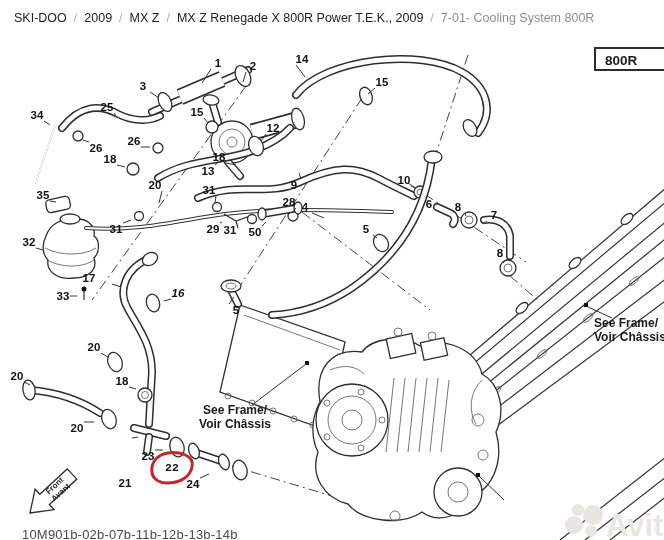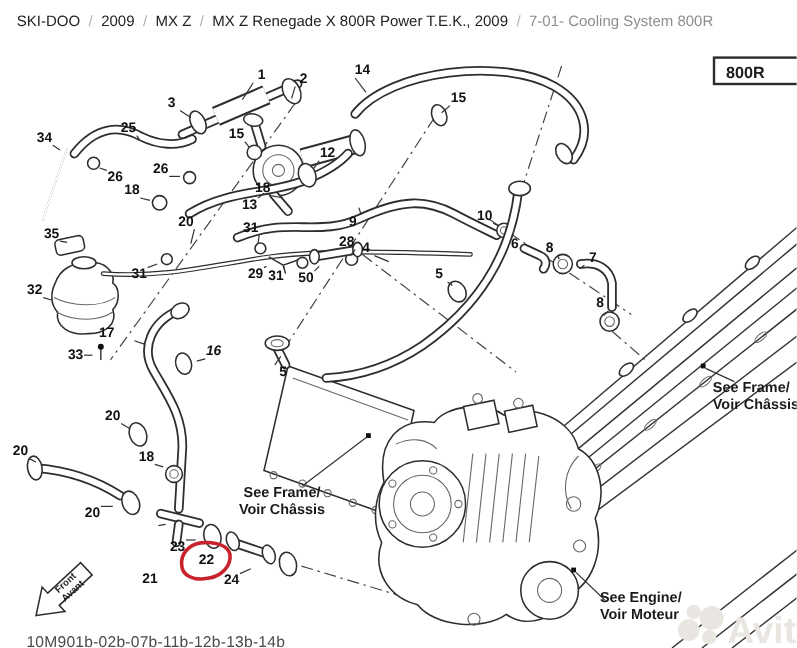--- a/index.html
+++ b/index.html
@@ -340,36 +340,32 @@
       <div class="part-label" style="left: 89px; top: 278px;">17</div>
       <div class="part-label" style="left: 178px; top: 293px; font-style: italic;">16</div>
       <div class="part-label" style="left: 63px; top: 296px;">33</div>
       <div class="part-label" style="left: 236px; top: 310px;">5</div>
       <div class="part-label" style="left: 17px; top: 376px;">20</div>
       <div class="part-label" style="left: 94px; top: 347px;">20</div>
       <div class="part-label" style="left: 122px; top: 381px;">18</div>
       <div class="part-label" style="left: 77px; top: 428px;">20</div>
       <div class="part-label" style="left: 125px; top: 444px; margin-top: 39px;">21</div>
       <div class="part-label" style="left: 148px; top: 456px;">23</div>
-      <div class="part-label highlighted" style="left: 172px; top: 467px;">22</div>
+      <div class="part-label highlighted" style="left: 172px; top: 467px; font-family: Liberation Mono, monospace;">22</div>
       <div class="part-label" style="left: 193px; top: 484px;">24</div>
     </div>
 
   <div class="note" style="left:175px;top:404px;width:120px;">
     <div>See Frame/</div>
     <div>Voir Châssis</div>
   </div>
   <div class="note" style="left:594px;top:317px;width:90px;text-align:left;">
     <div>See Frame/</div>
     <div>Voir Châssis</div>
   </div>
-  <div class="note" style="left:500px;top:492px;width:86px;text-align:left;">
-    <div>See Engine/</div>
-    <div>Voir Moteur</div>
-  </div>
 
   <div class="front-text">
     <div>Front</div>
     <div>Avant</div>
   </div>
 
   <div class="sheet-code">10M901b-02b-07b-11b-12b-13b-14b</div>
 </div>
 
 </body></html>

